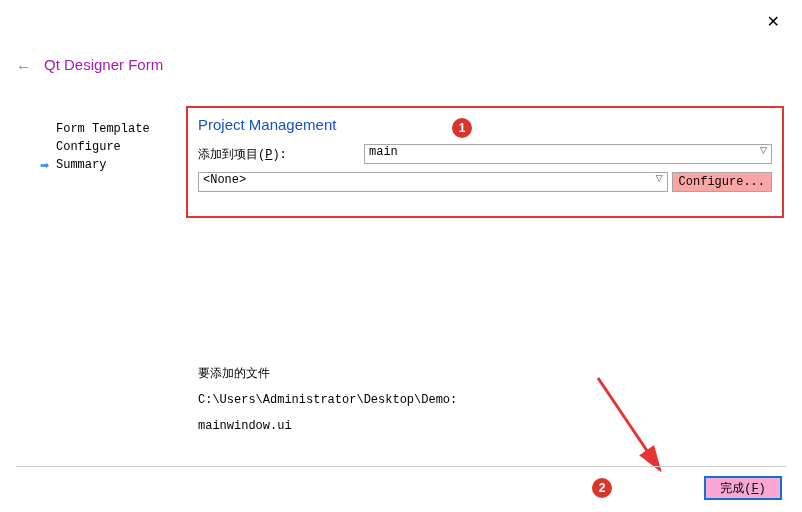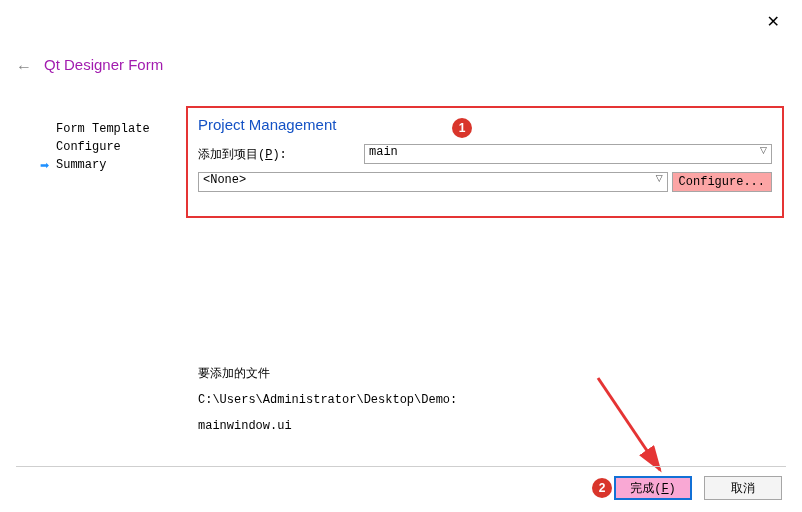--- a/index.html
+++ b/index.html
@@ -200,16 +200,13 @@
     </marker>
   </defs>
   <line x1="8" y1="8" x2="70" y2="100" stroke="#e53434" stroke-width="3" marker-end="url(#ah)"></line>
 </svg>
 
 <div class="footer-line"></div>
 <div class="footer-buttons">
   <div class="btn primary mono">
     <span><span>完成(</span><u>F</u><span>)</span></span>
   </div>
-  <div class="btn mono">
-    <span>取消</span>
-  </div>
 </div>
 
 </body></html>

